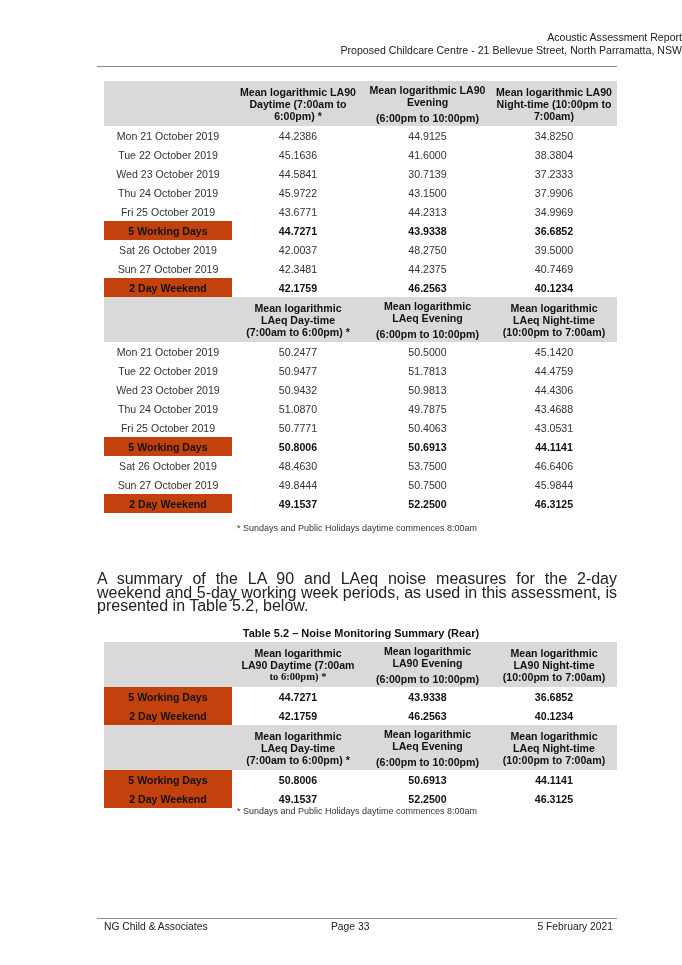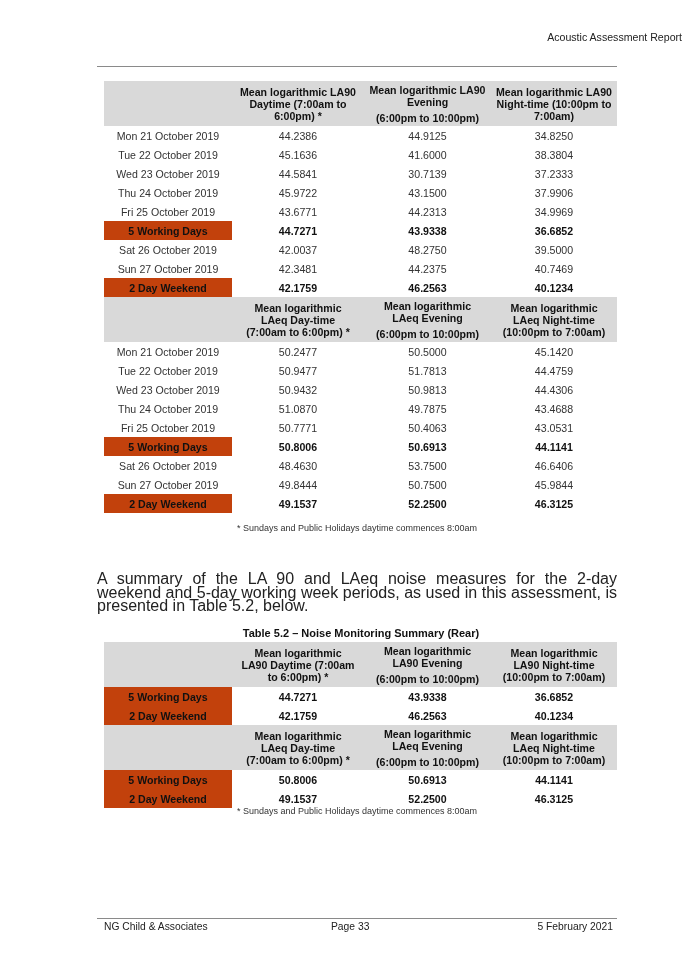--- a/index.html
+++ b/index.html
@@ -28,20 +28,21 @@
           font-size: 16px; line-height: 13.5px; text-align: justify; color: #222; }
   .ftr-rule { position: absolute; left: 97px; width: 520px; top: 918px;
               border-top: 1.2px solid #8a8a8a; }
   .ftr { position: absolute; top: 921px; font-size: 10.3px; color: #222; }
 </style>
 </head>
 <body>
 
 <div class="hdr">
   <div>Acoustic Assessment Report</div>
+  <div>Proposed Childcare Centre - 21 Bellevue Street, North Parramatta, NSW</div>
 </div>
 <div class="hdr-rule"></div>
 
 <div class="caption" style="top:82px;">Table 5.1 - Background Sound Level Measurement Results</div>
 <table class="t" id="t51" style="top:81px;">
   <colgroup>
       <col class="c0">
       <col class="c1">
       <col class="c2">
       <col class="c3">
@@ -204,21 +205,21 @@
       <col class="c1">
       <col class="c2">
       <col class="c3">
     </colgroup>
   <tbody id="t52-body">
       <tr>
         <th style="height: 40px;"></th>
         <th>
           <span style="display: block;">Mean logarithmic</span>
           <span style="display: block;">LA90 Daytime (7:00am</span>
-          <span class="l3" style="display: block;">to 6:00pm) *</span>
+          <span class="l3" style="display: block; font-family: Liberation Serif, serif;">to 6:00pm) *</span>
         </th>
         <th class="ev">
           <span style="display: block;">Mean logarithmic</span>
           <span style="display: block;">LA90 Evening</span>
           <span class="l3" style="display: block;">(6:00pm to 10:00pm)</span>
         </th>
         <th>
           <span style="display: block;">Mean logarithmic</span>
           <span style="display: block;">LA90 Night-time</span>
           <span class="l3" style="display: block;">(10:00pm to 7:00am)</span>

